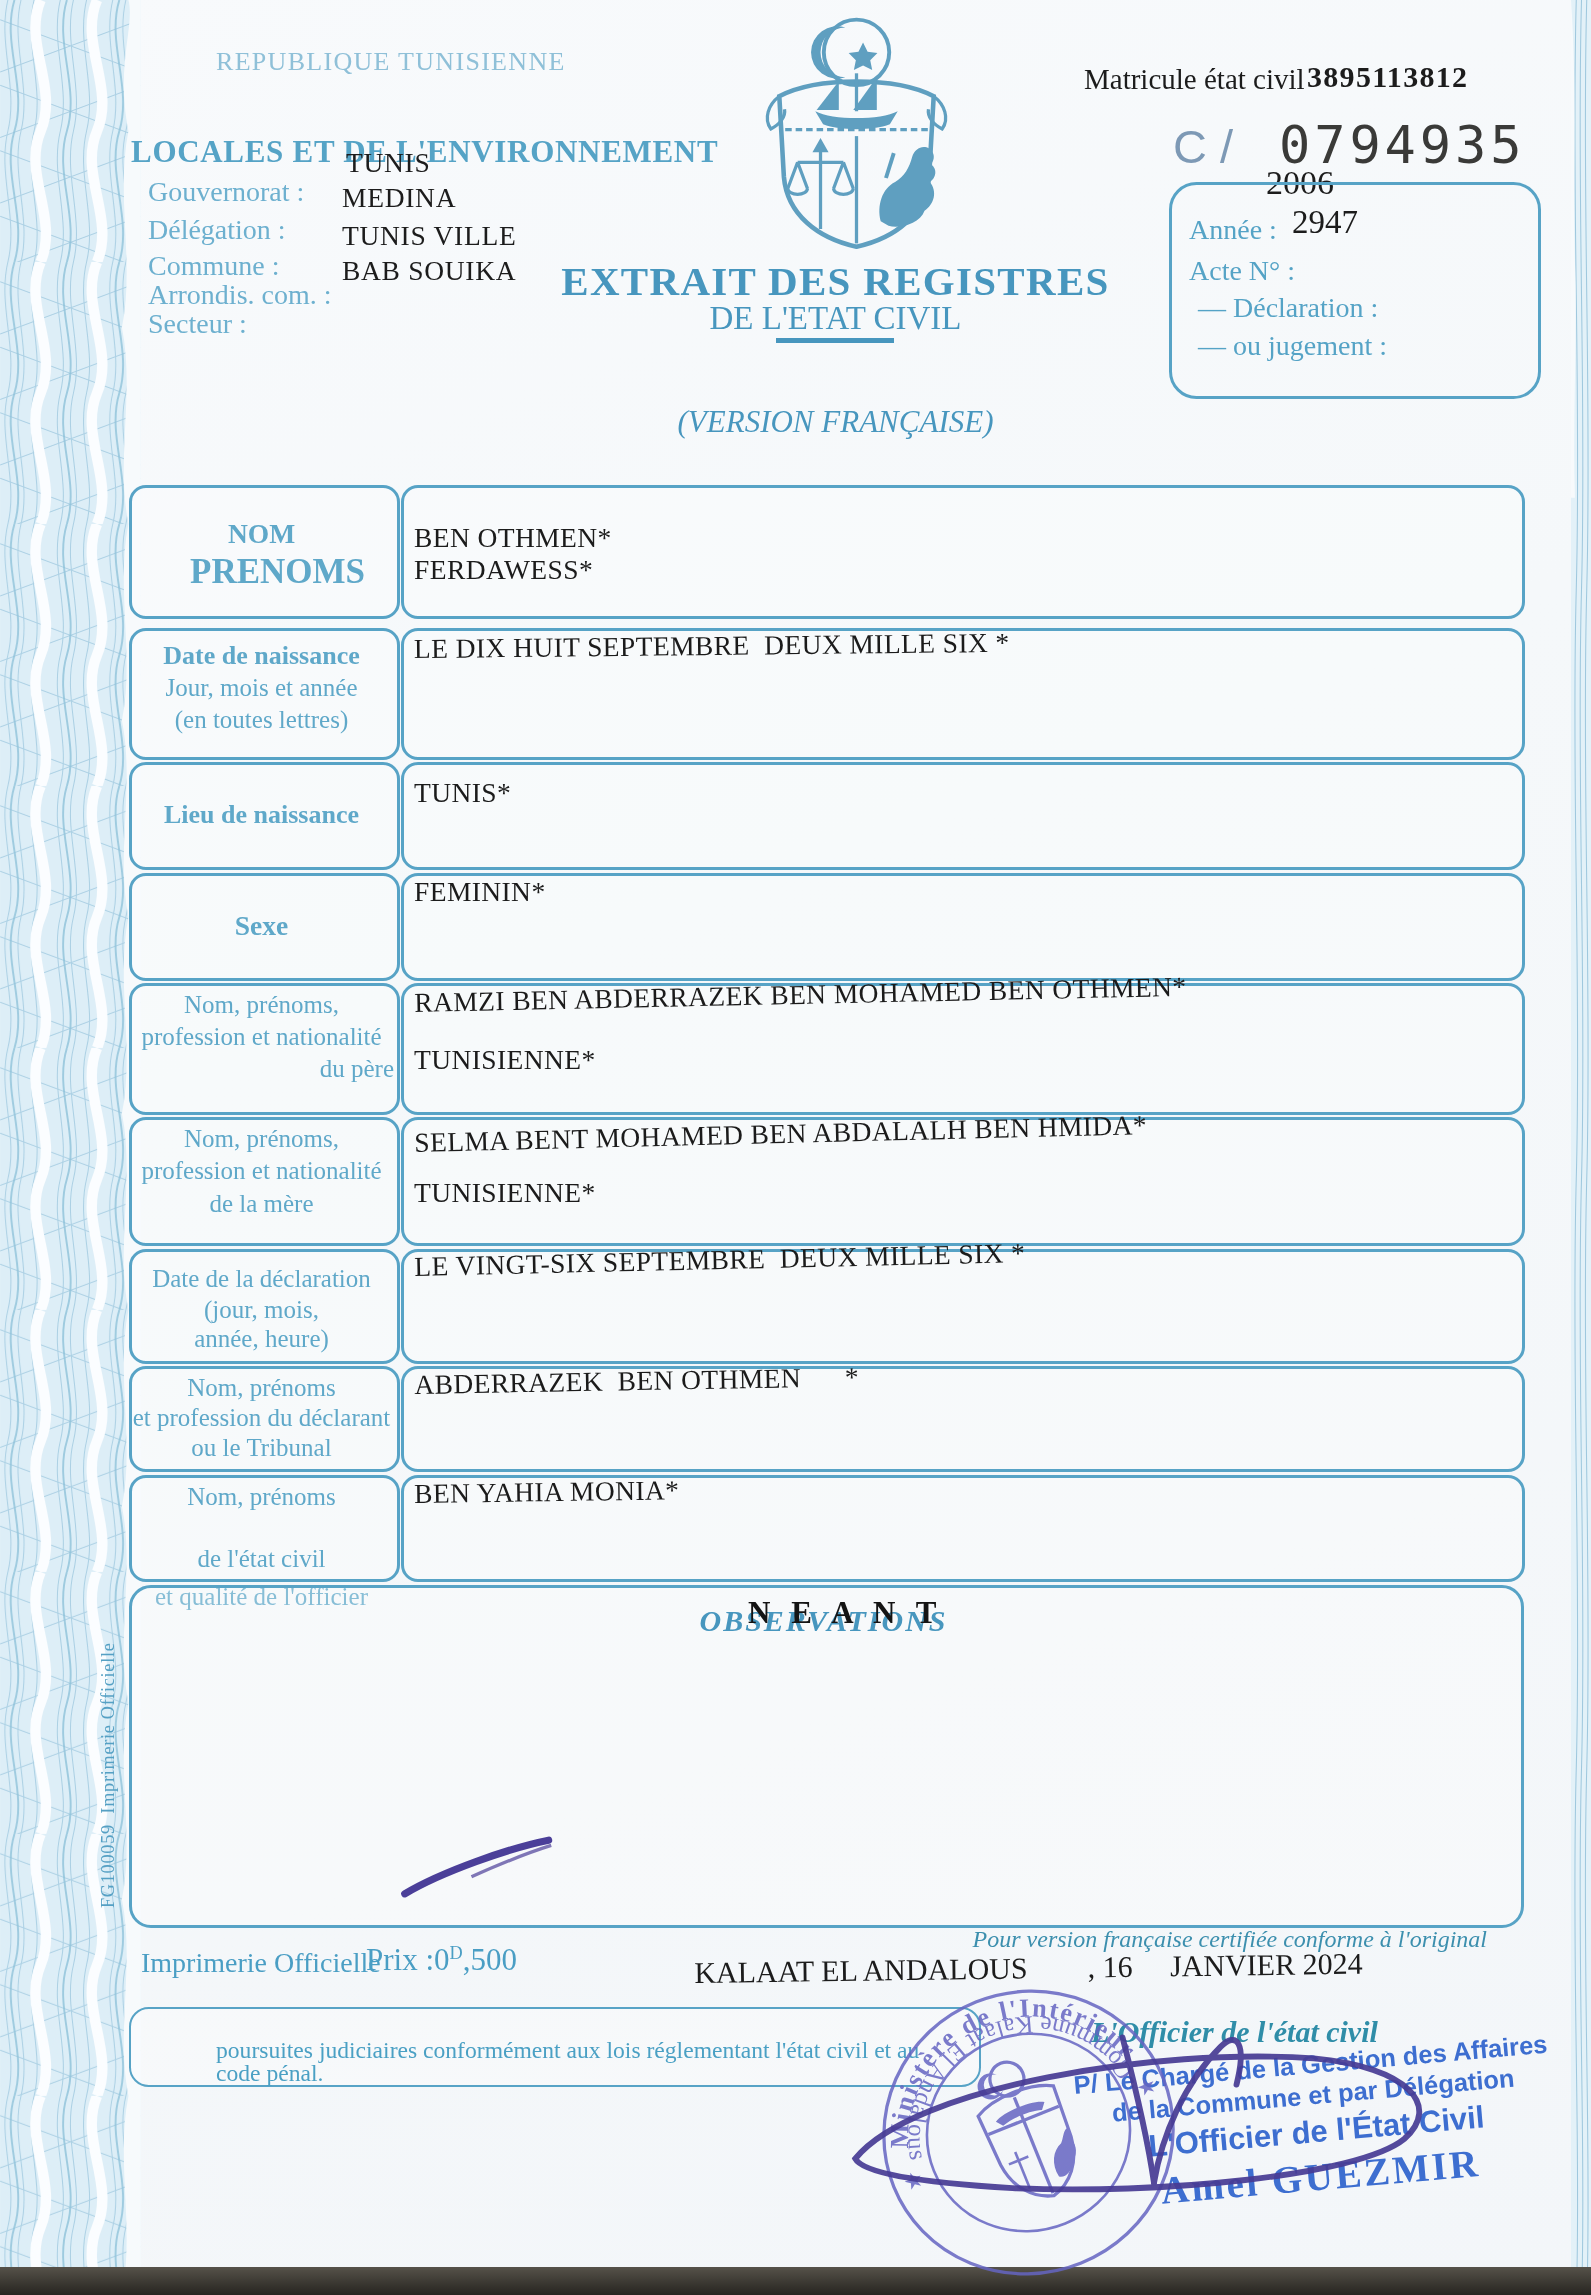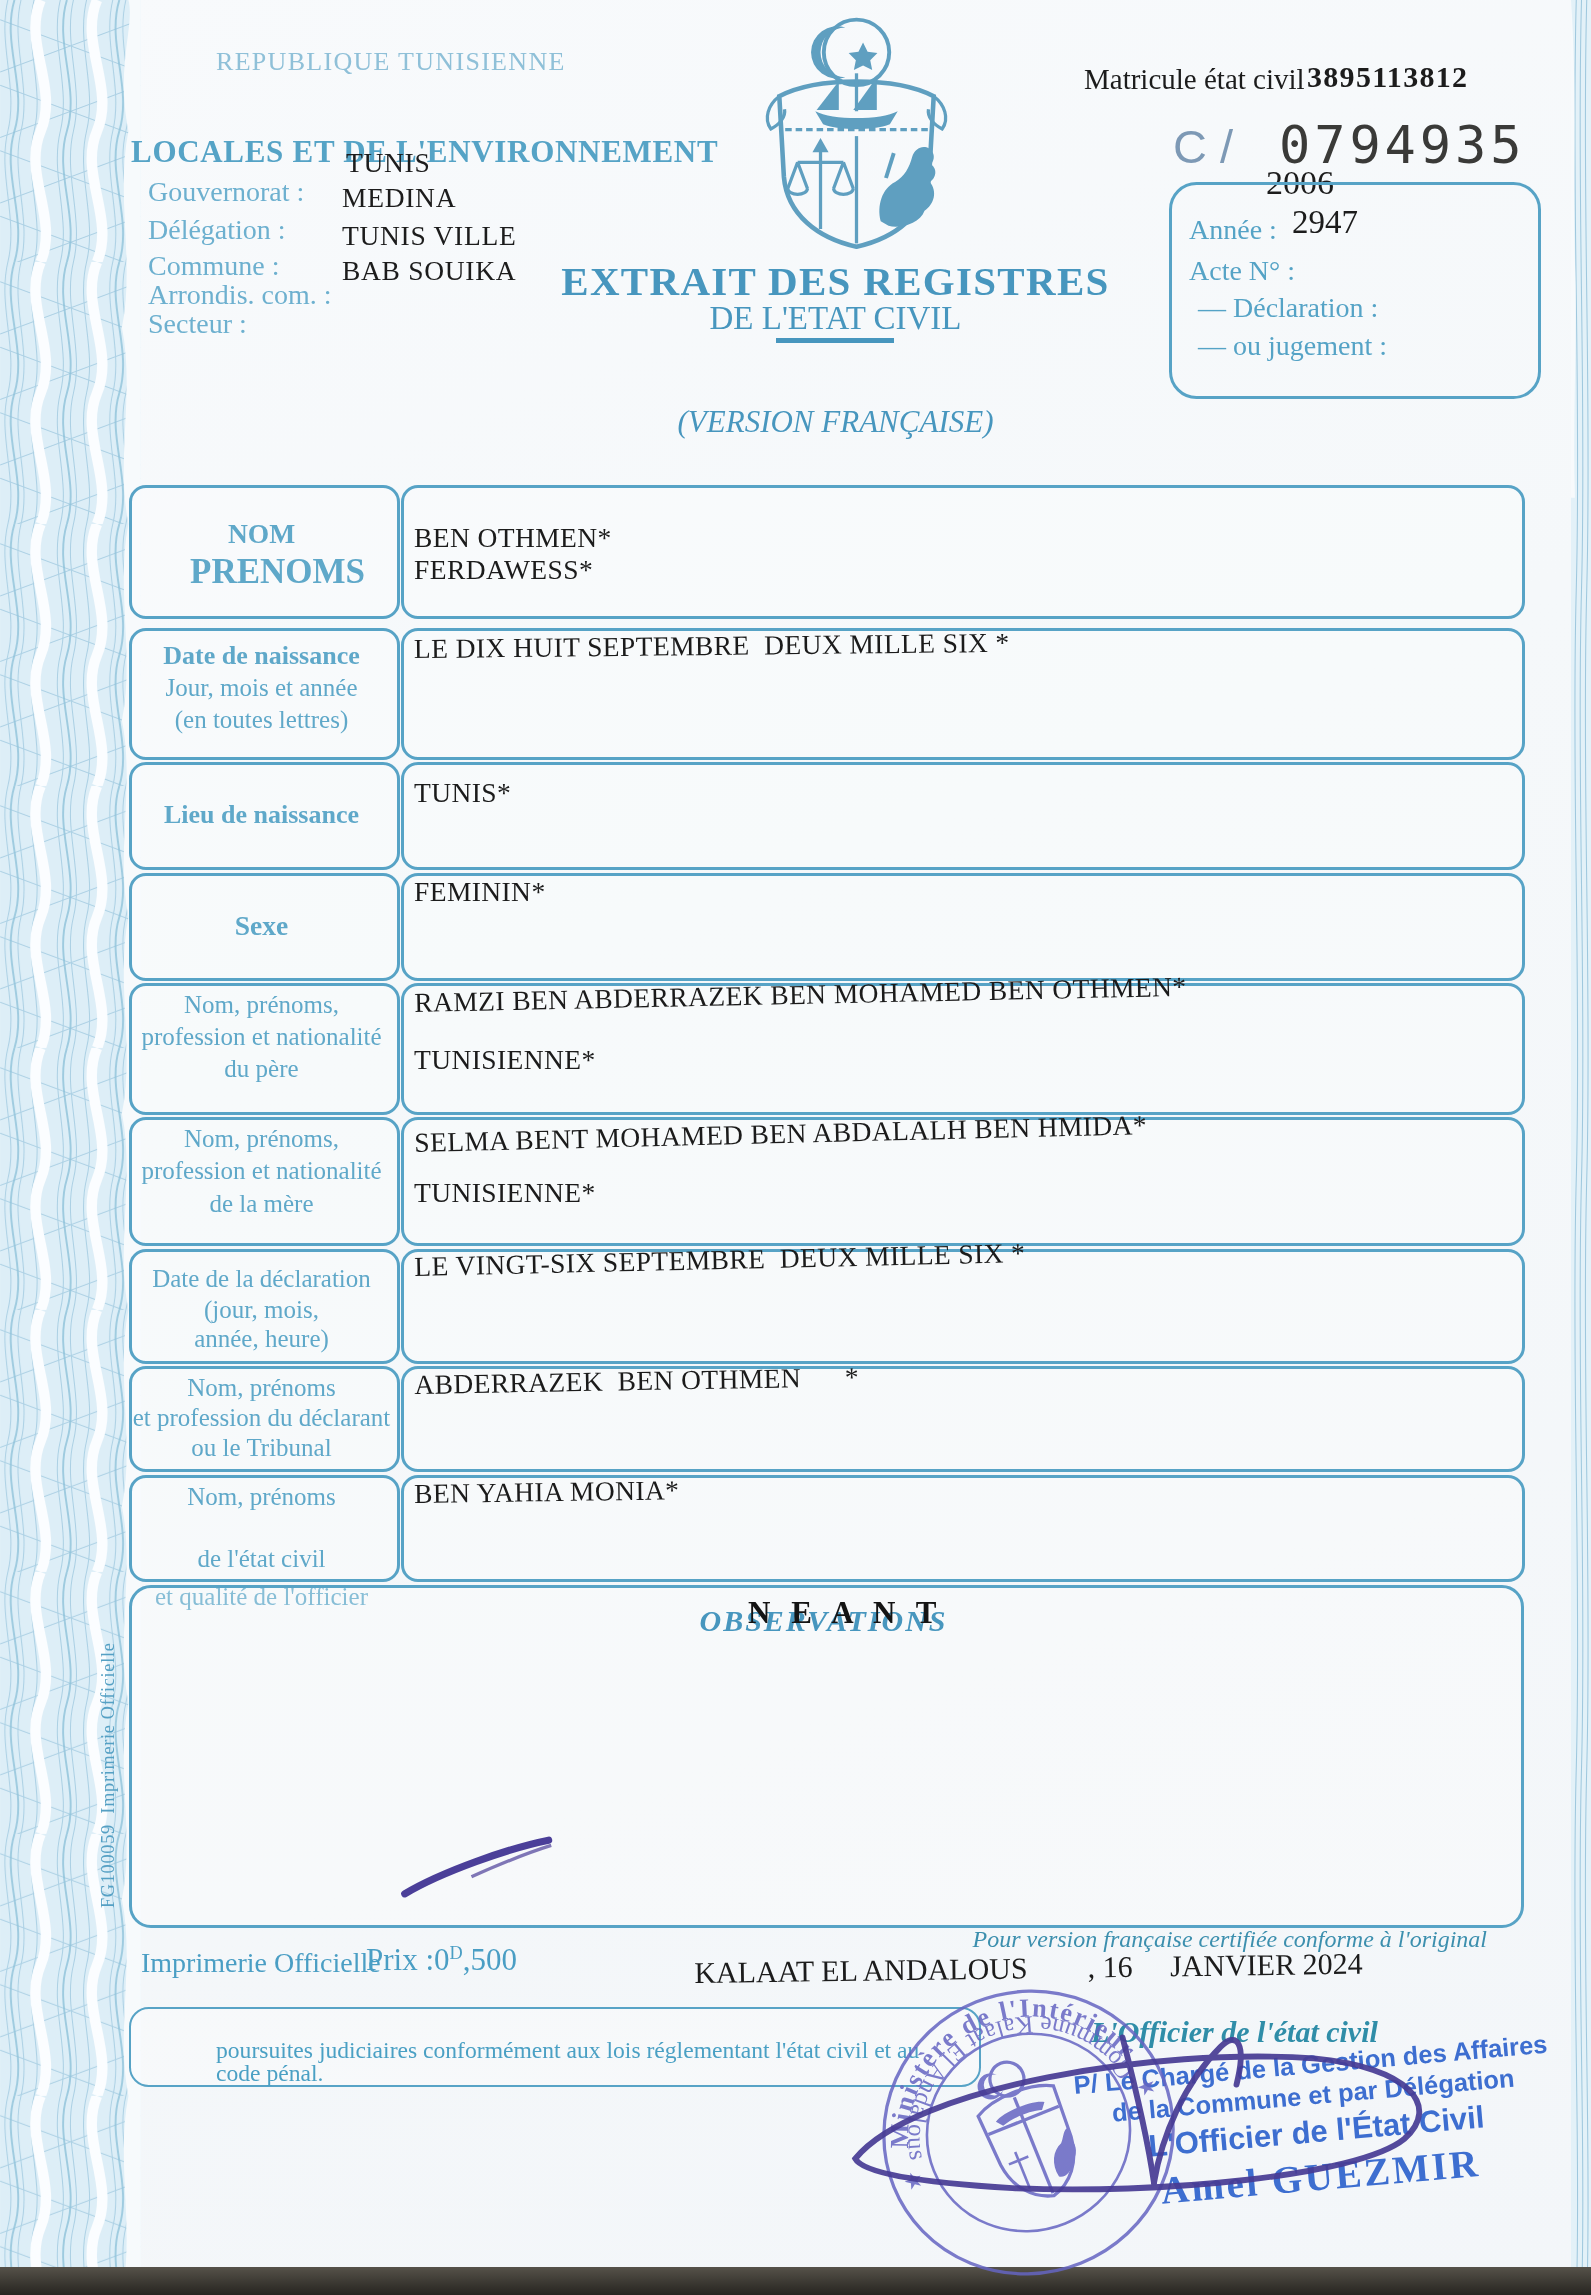--- a/index.html
+++ b/index.html
@@ -156,21 +156,21 @@
 
   <div class="rowbox" style="left:129px;top:873px;width:265px;height:102px;"></div>
   <div class="rowbox" style="left:401px;top:873px;width:1118px;height:102px;"></div>
   <div class="lblline b" style="top:910px;font-size:27.5px;">Sexe</div>
   <div class="val" style="top:876px;">FEMININ*</div>
 
   <div class="rowbox" style="left:129px;top:983px;width:265px;height:126px;"></div>
   <div class="rowbox" style="left:401px;top:983px;width:1118px;height:126px;"></div>
   <div class="lblline" style="top:991px;">Nom, prénoms,</div>
   <div class="lblline" style="top:1023px;">profession et nationalité</div>
-  <div class="lblline" style="top:1055px;">du père</div>
+  <div class="lblline" style="top:1055px;text-align:right;">du père</div>
   <div class="val" style="top:987px;transform:rotate(-1.2deg);transform-origin:left top;">RAMZI BEN ABDERRAZEK BEN MOHAMED BEN OTHMEN*</div>
   <div class="val" style="top:1044px;">TUNISIENNE*</div>
 
   <div class="rowbox" style="left:129px;top:1117px;width:265px;height:123px;"></div>
   <div class="rowbox" style="left:401px;top:1117px;width:1118px;height:123px;"></div>
   <div class="lblline" style="top:1125px;">Nom, prénoms,</div>
   <div class="lblline" style="top:1157px;">profession et nationalité</div>
   <div class="lblline" style="top:1190px;">de la mère</div>
   <div class="val" style="top:1127px;transform:rotate(-1.4deg);transform-origin:left top;">SELMA BENT MOHAMED BEN ABDALALH BEN HMIDA*</div>
   <div class="val" style="top:1177px;">TUNISIENNE*</div>

